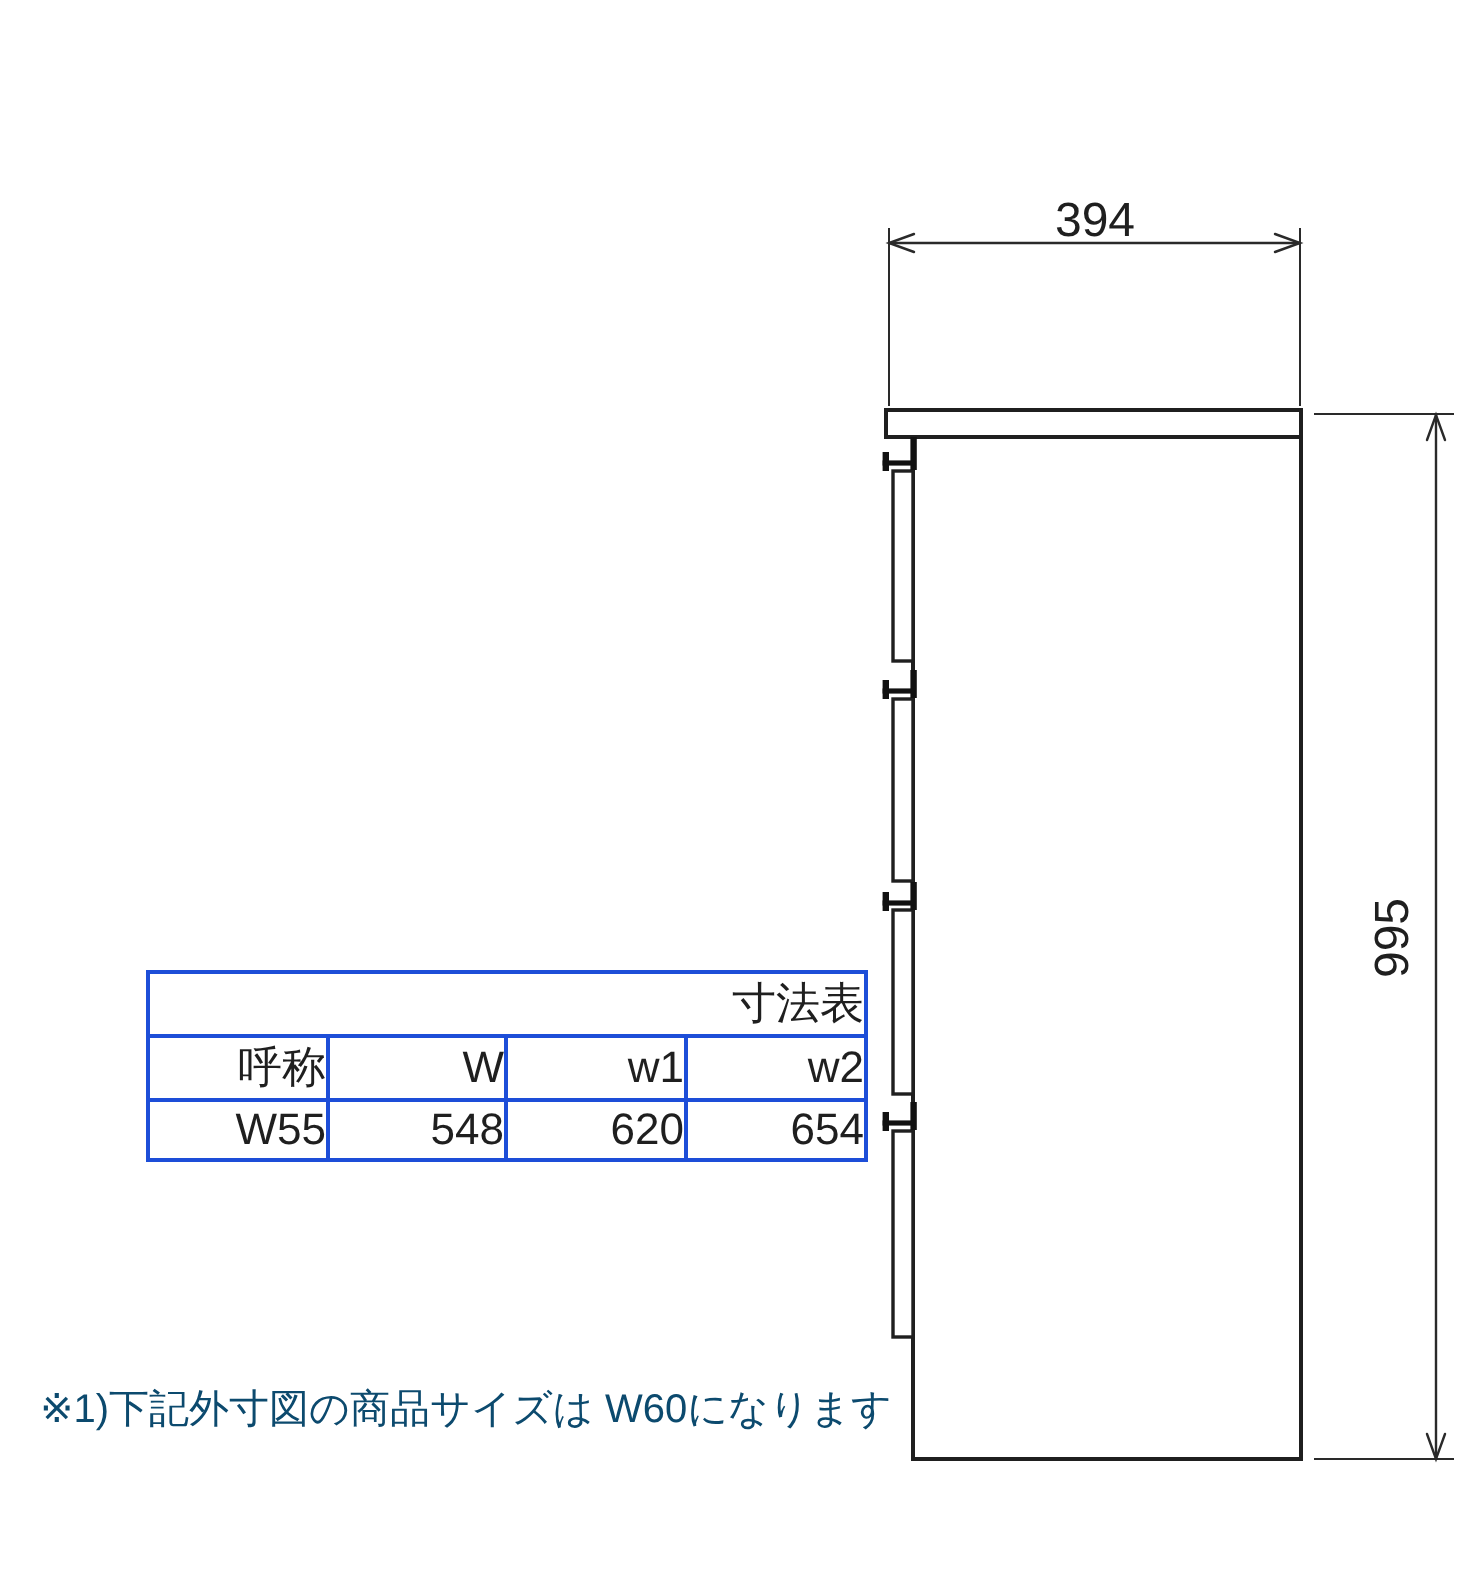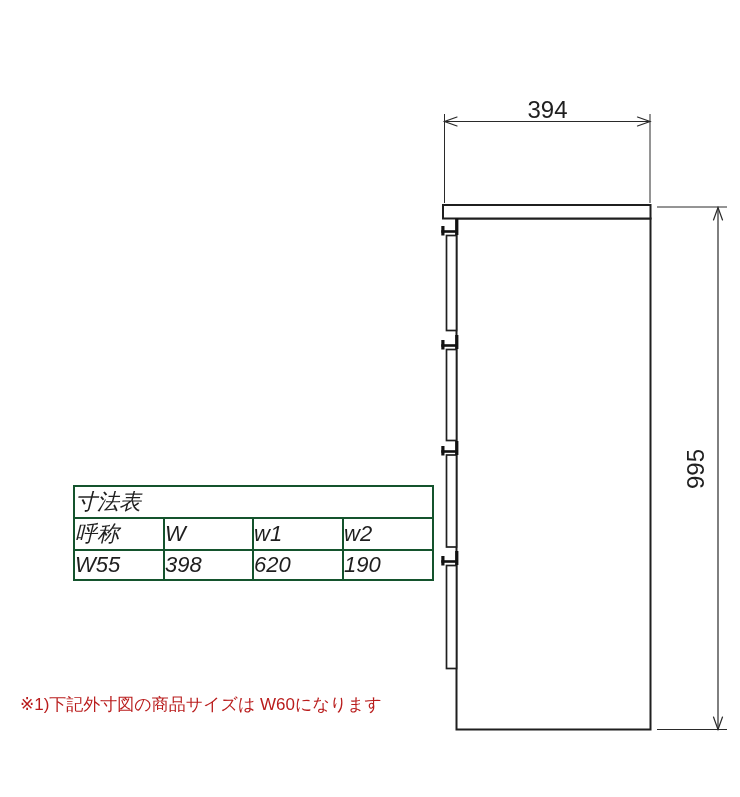--- a/index.html
+++ b/index.html
@@ -68,38 +68,37 @@
     position: absolute;
     left: 73px;
     top: 485px;
     width: 359px;
     border-collapse: collapse;
     table-layout: fixed;
     font-size: 22px;
     color: #1f1f1f;
   }
   table.dim-table td, table.dim-table th {
-    border: 2px solid #14532d;
-    text-align: left;
+    border: 2px solid #1d4ed8;
+    text-align: right;
     vertical-align: middle;
     padding: 0;
     font-weight: normal;
     white-space: nowrap;
-    font-style: italic;
   }
   table.dim-table tr.title-row td { height: 26px; }
   table.dim-table tr.header-row th { height: 28px; }
   table.dim-table tr.data-row td { height: 28px; }
   .footnote {
     position: absolute;
     left: 20px;
     top: 692px;
-    font-size: 17px;
+    font-size: 20px;
     line-height: 26px;
-    color: #b91c1c;
+    color: #0c4a6e;
     white-space: nowrap;
   }
 </style>
 </head>
 <body>
 
 <div id="canvas">
 
   <svg id="drawing-svg" viewBox="0 0 740 797" xmlns="http://www.w3.org/2000/svg">
 
@@ -164,22 +163,22 @@
         <td colspan="4">寸法表</td>
       </tr>
       <tr class="header-row">
         <th>呼称</th>
         <th>W</th>
         <th>w1</th>
         <th>w2</th>
       </tr>
       <tr class="data-row">
         <td>W55</td>
-        <td>398</td>
+        <td>548</td>
         <td>620</td>
-        <td>190</td>
+        <td>654</td>
       </tr>
     </tbody>
   </table>
 
   <div class="footnote">※1)下記外寸図の商品サイズは W60になります</div>
 
 </div>
 
 </body></html>

